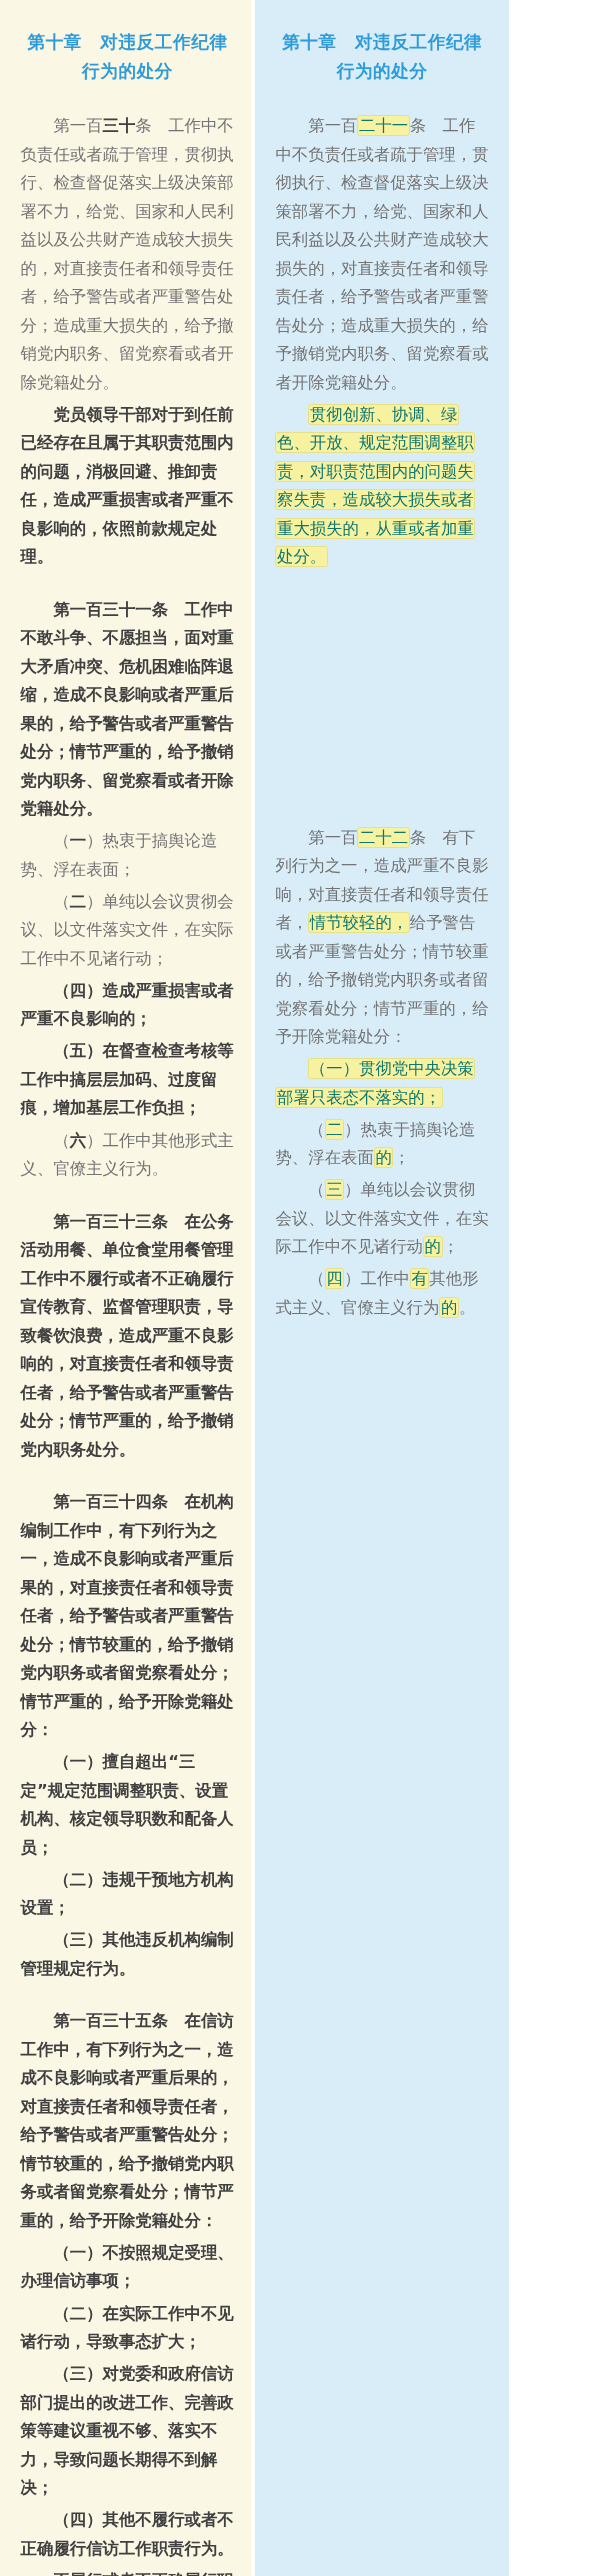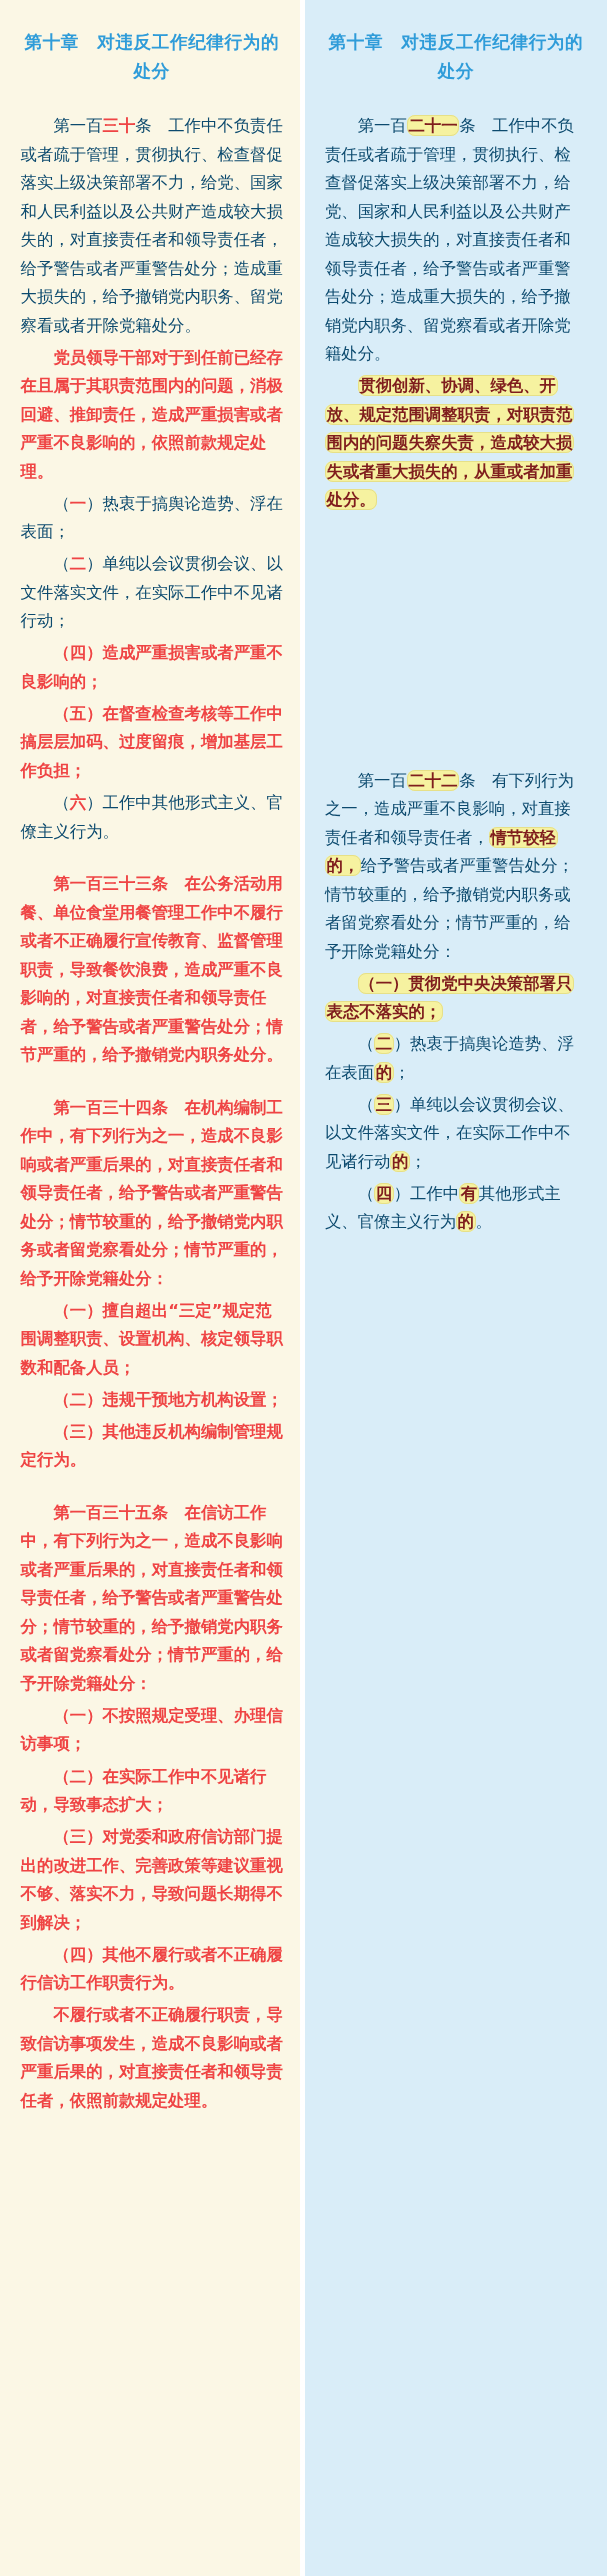--- a/index.html
+++ b/index.html
@@ -1,39 +1,40 @@
 <!DOCTYPE html>
 <html style="font-size:9.7px"><head>
 <meta charset="utf-8">
 <style>
   html,body{margin:0;padding:0;background:#ffffff;}
   body{width:607px;font-family:"DejaVu Sans",sans-serif;}
-  .page{display:flex;width:607px;height:2576px;background:#ffffff;}
+  .page{display:flex;width:509px;height:2576px;background:#ffffff;}
   .col{box-sizing:border-box;overflow:hidden;height:2576px;}
   .col-left{width:300px;background:#FBF7E5;padding:28px 17px 0 20.6px;}
   .divider{width:4.9px;background:#ffffff;}
   .col-right{width:302px;background:#D9EDF8;padding:28px 20px 0 20px;}
   .title{font-size:17.6px;font-weight:bold;color:#2F9CD9;text-align:center;line-height:28.5px;margin:0 0 27px 0;letter-spacing:0.6px;}
   .para{font-size:16.4px;line-height:28.5px;text-indent:2em;margin:0 0 3.6px 0;word-break:break-all;overflow-wrap:anywhere;}
-  .t-blue{color:#0c4a6e;}
-  .t-red{color:#ef4444;font-weight:bold;}
-  .t-hl{color:#7f1d1d;background:#F6F2A0;border:0.6px solid #E6E088;border-radius:8px;padding:0 0.6px;
-        box-decoration-break:clone;font-weight:bold;-webkit-box-decoration-break:clone;}
+  .t-blue{color:#737373;}
+  .t-red{color:#404040;font-weight:bold;}
+  .t-hl{color:#0f766e;background:#F6F2A0;border:0.6px solid #E6E088;border-radius:3px;padding:0 0.6px;
+        box-decoration-break:clone;-webkit-box-decoration-break:clone;}
   .g-art{margin-top:24px;}
   .g-big{margin-top:252px;}
 </style>
 </head>
 <body>
 
 <div class="page">
   <div class="col col-left">
     <h2 class="title">第十章　对违反工作纪律行为的处分</h2>
     <div id="left-content">
         <p class="para"><span class="t-blue">第一百</span><span class="t-red">三十</span><span class="t-blue">条　工作中不负责任或者疏于管理，贯彻执行、检查督促落实上级决策部署不力，给党、国家和人民利益以及公共财产造成较大损失的，对直接责任者和领导责任者，给予警告或者严重警告处分；造成重大损失的，给予撤销党内职务、留党察看或者开除党籍处分。</span></p>
         <p class="para"><span class="t-red">党员领导干部对于到任前已经存在且属于其职责范围内的问题，消极回避、推卸责任，造成严重损害或者严重不良影响的，依照前款规定处理。</span></p>
+        <p class="para g-art"><span class="t-red">第一百三十一条　工作中不敢斗争、不愿担当，面对重大矛盾冲突、危机困难临阵退缩，造成不良影响或者严重后果的，给予警告或者严重警告处分；情节严重的，给予撤销党内职务、留党察看或者开除党籍处分。</span></p>
         <p class="para"><span class="t-blue">（</span><span class="t-red">一</span><span class="t-blue">）热衷于搞舆论造势、浮在表面；</span></p>
         <p class="para"><span class="t-blue">（</span><span class="t-red">二</span><span class="t-blue">）单纯以会议贯彻会议、以文件落实文件，在实际工作中不见诸行动；</span></p>
         <p class="para"><span class="t-red">（四）造成严重损害或者严重不良影响的；</span></p>
         <p class="para"><span class="t-red">（五）在督查检查考核等工作中搞层层加码、过度留痕，增加基层工作负担；</span></p>
         <p class="para"><span class="t-blue">（</span><span class="t-red">六</span><span class="t-blue">）工作中其他形式主义、官僚主义行为。</span></p>
         <p class="para g-art"><span class="t-red">第一百三十三条　在公务活动用餐、单位食堂用餐管理工作中不履行或者不正确履行宣传教育、监督管理职责，导致餐饮浪费，造成严重不良影响的，对直接责任者和领导责任者，给予警告或者严重警告处分；情节严重的，给予撤销党内职务处分。</span></p>
         <p class="para g-art"><span class="t-red">第一百三十四条　在机构编制工作中，有下列行为之一，造成不良影响或者严重后果的，对直接责任者和领导责任者，给予警告或者严重警告处分；情节较重的，给予撤销党内职务或者留党察看处分；情节严重的，给予开除党籍处分：</span></p>
         <p class="para"><span class="t-red">（一）擅自超出“三定”规定范围调整职责、设置机构、核定领导职数和配备人员；</span></p>
         <p class="para"><span class="t-red">（二）违规干预地方机构设置；</span></p>
         <p class="para"><span class="t-red">（三）其他违反机构编制管理规定行为。</span></p>

